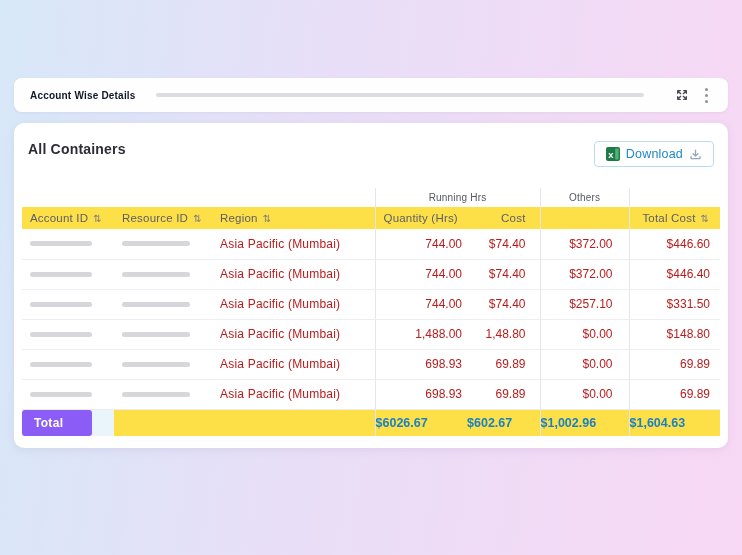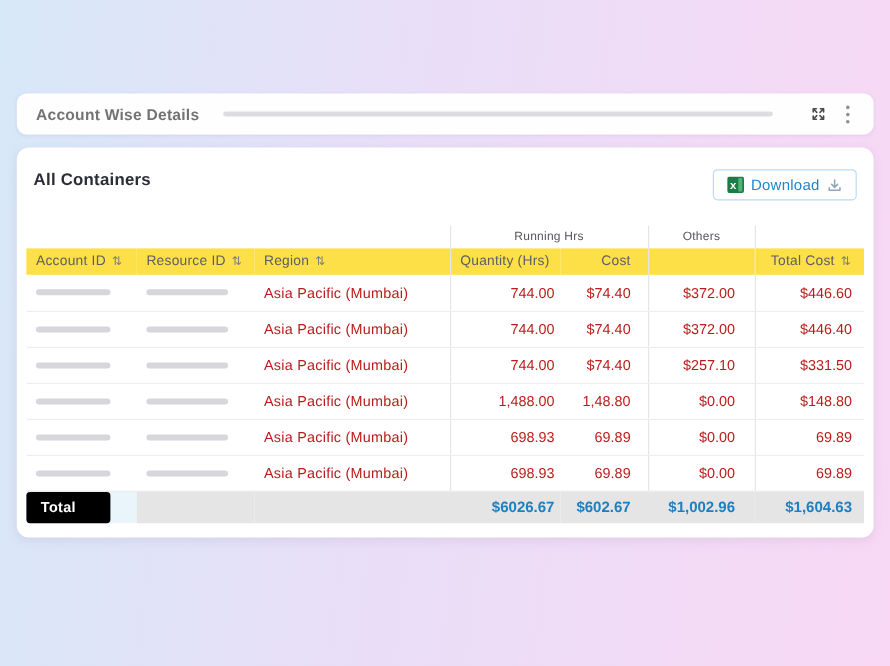--- a/index.html
+++ b/index.html
@@ -16,21 +16,21 @@
     background: rgba(255,255,255,0.96);
     border-radius: 8px;
     height: 34px;
     display: flex;
     align-items: center;
     padding: 0 10px 0 16px;
     box-shadow: 0 1px 3px rgba(120,100,160,0.10);
     margin-bottom: 11px;
   }
   .widget-title {
-    font-size: 13px; font-weight: 700; color: #737373; letter-spacing: .2px;
+    font-size: 10px; font-weight: 700; color: #0f172a; letter-spacing: .2px;
     white-space: nowrap;
   }
   .drag-line {
     flex: 1; height: 4px; border-radius: 2px; background: #dcdce1;
     margin: 0 26px 0 20px;
   }
   .icon-btn {
     background: none; border: none; cursor: pointer;
     display: flex; align-items: center; justify-content: center;
     width: 24px; height: 24px; padding: 0;
@@ -88,27 +88,27 @@
   tr.data-row td { height: 30px; border-bottom: 1px solid #eeeef1; font-size: 12px; color: #b91c1c; }
   tr.data-row:last-child td { border-bottom: 1px solid #ececf0; }
   td.region { padding-left: 8px; letter-spacing: .2px; white-space: nowrap; }
   td.num { text-align: right; white-space: nowrap; }
   .pr5 { padding-right: 5px; } .pr14 { padding-right: 14px; }
   .pr16 { padding-right: 16px; } .pr10 { padding-right: 10px; }
   .ph-bar { height: 5px; border-radius: 3px; background: #d6d6db; margin-left: 8px; }
   .w62 { width: 62px; } .w68 { width: 68px; }
 
   tr.total-row td {
-    height: 26px; background: #e5e5e5; font-size: 12.5px; font-weight: 700;
-    color: #1b80c4; text-align: right; white-space: nowrap;
+    height: 26px; background: #fde047; font-size: 12.5px; font-weight: 700;
+    color: #1b80c4; text-align: left; white-space: nowrap;
   }
   tr.total-row td.badge-cell { text-align: left; padding: 0; background: #e9f5fb; }
   .total-badge {
     display: flex; align-items: center; width: 70px; height: 26px;
-    background: #000000; color: #fff; font-size: 12px; font-weight: 600;
+    background: #8b5cf6; color: #fff; font-size: 12px; font-weight: 600;
     border-radius: 3px; padding-left: 12px; letter-spacing: .3px;
   }
   svg { display: block; }
 </style>
 </head>
 <body>
 
 <div class="widget-header">
   <span class="widget-title">Account Wise Details</span>
   <div class="drag-line"></div>

